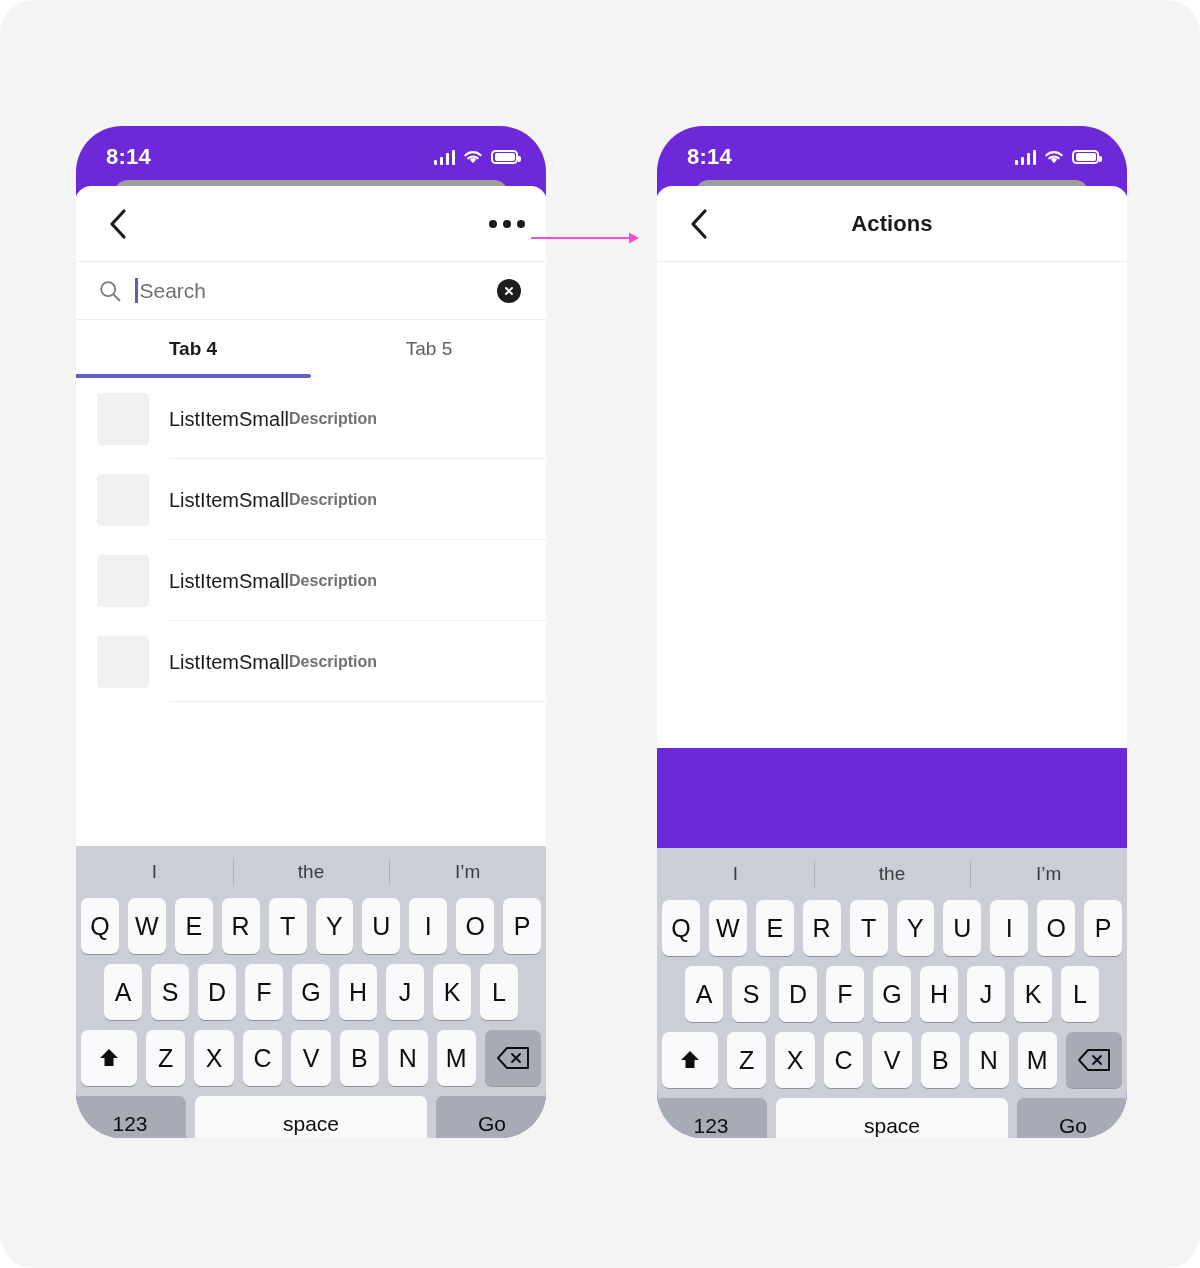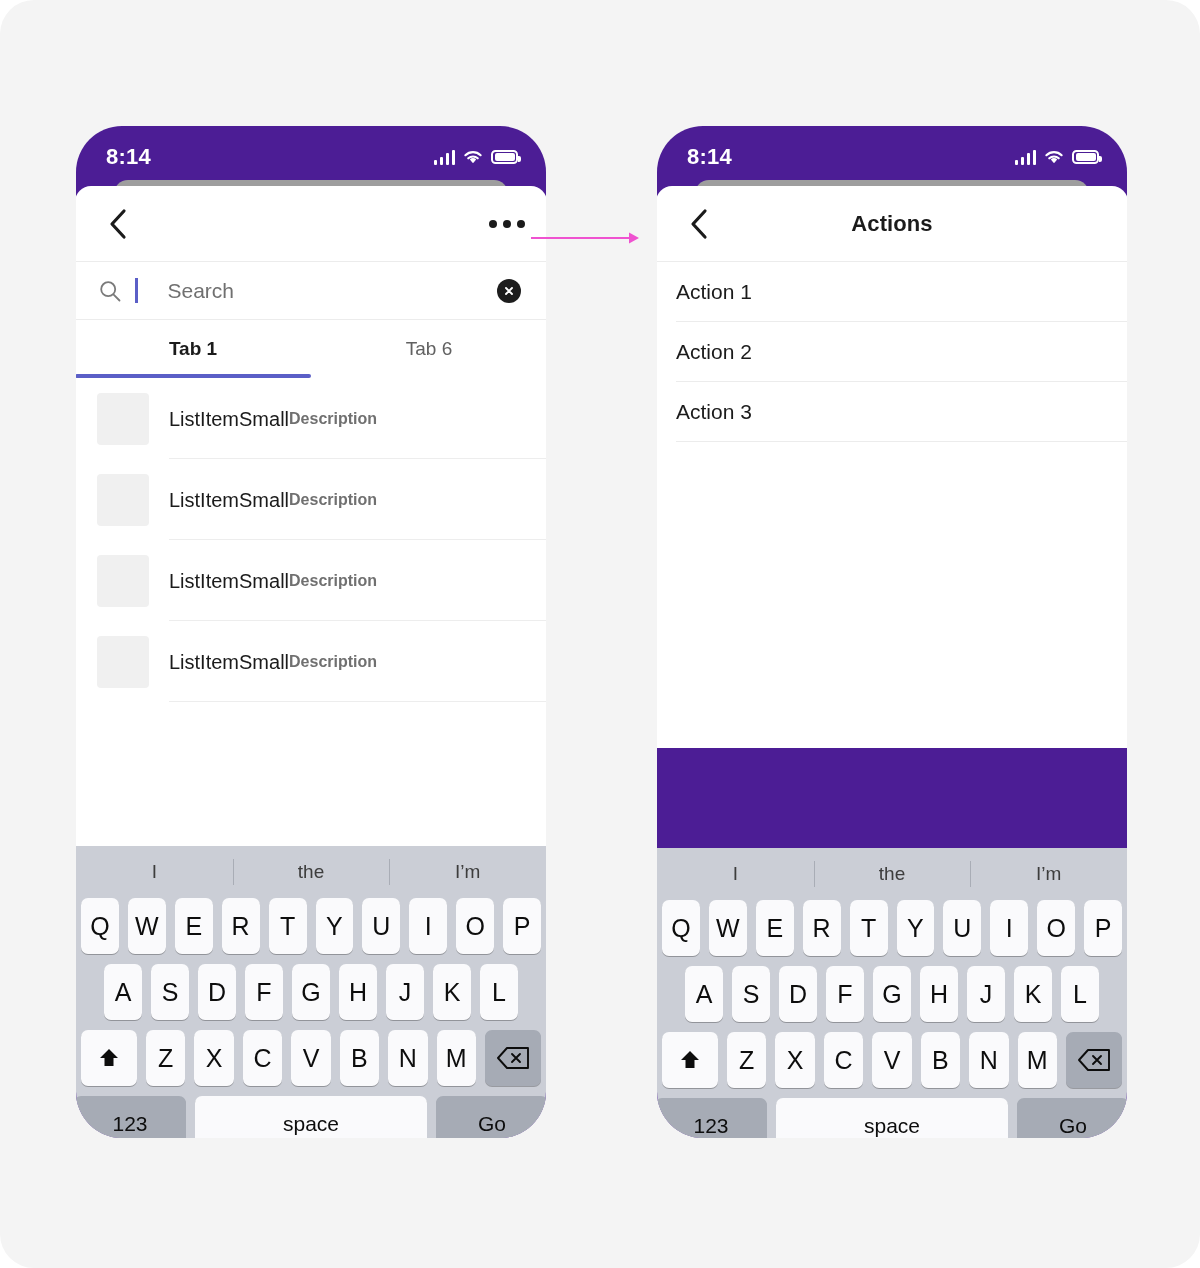--- a/index.html
+++ b/index.html
@@ -20,21 +20,21 @@
     border-radius: 34px;
   }
 
   
   .phone {
     position: absolute;
     width: 470px;
     height: 1012px;
     border-radius: 46px;
     overflow: hidden;
-    background: #4c1d95;
+    background: #6d28d9;
   }
   #phone-left  { left: 76px;  top: 126px; }
   #phone-right { left: 657px; top: 126px; }
 
   
   .statusbar {
     position: absolute; left: 0; top: 0;
     width: 100%; height: 58px;
     color: #ffffff;
     display: flex; align-items: center;
@@ -125,21 +125,21 @@
   .searchbar {
     height: 58px;
     display: flex; align-items: center;
     padding: 0 26px 0 24px;
     border-bottom: 1px solid #ececec;
     position: relative;
   }
   .search-icon { width: 22px; height: 22px; flex: none; margin-right: 14px; }
   .search-field {
     flex: 1; display: flex; align-items: center;
-    position: relative; height: 30px; gap: 28px;
+    position: relative; height: 30px;
   }
   .caret {
     width: 2.5px; height: 25px;
     background: #5b5fc7;
     margin-right: 2px;
   }
   .search-placeholder {
     font-size: 21px; color: #707070;
   }
   .search-clear {
@@ -330,24 +330,24 @@
         </div>
         <div class="search-clear">
           <svg width="12" height="12" viewBox="0 0 12 12">
             <path d="M3 3 L9 9 M9 3 L3 9" stroke="#fff" stroke-width="1.9" stroke-linecap="round"></path>
           </svg>
         </div>
       </div>
 
       <div class="tabs">
         <div class="tab active">
-          <span>Tab 1</span>
+          <span>Tab 4</span>
         </div>
         <div class="tab">
-          <span>Tab 6</span>
+          <span>Tab 5</span>
         </div>
       </div>
 
       <div class="list">
         <div class="list-row">
           <div class="thumb"></div>
           <div class="row-text">
             <div class="row-title">ListItemSmall</div>
             <div class="row-desc">Description</div>
           </div>
@@ -470,25 +470,20 @@
     <div class="sheet">
       <div class="navbar">
         <div class="nav-back">
           <svg width="20" height="32" viewBox="0 0 20 32">
             <path d="M16 3 L4 16 L16 29" stroke="#1b1b1b" stroke-width="3.2" fill="none" stroke-linecap="round" stroke-linejoin="round"></path>
           </svg>
         </div>
         <div class="nav-title">Actions</div>
       </div>
 
-      <div class="list">
-        <div class="action-row">Action 1</div>
-        <div class="action-row">Action 2</div>
-        <div class="action-row">Action 3</div>
-      </div>
     </div>
 
     <div class="keyboard">
       <div class="predictive">
         <div class="pred">I</div>
         <div class="pred">the</div>
         <div class="pred">I’m</div>
       </div>
 
       <div class="krow r1">

